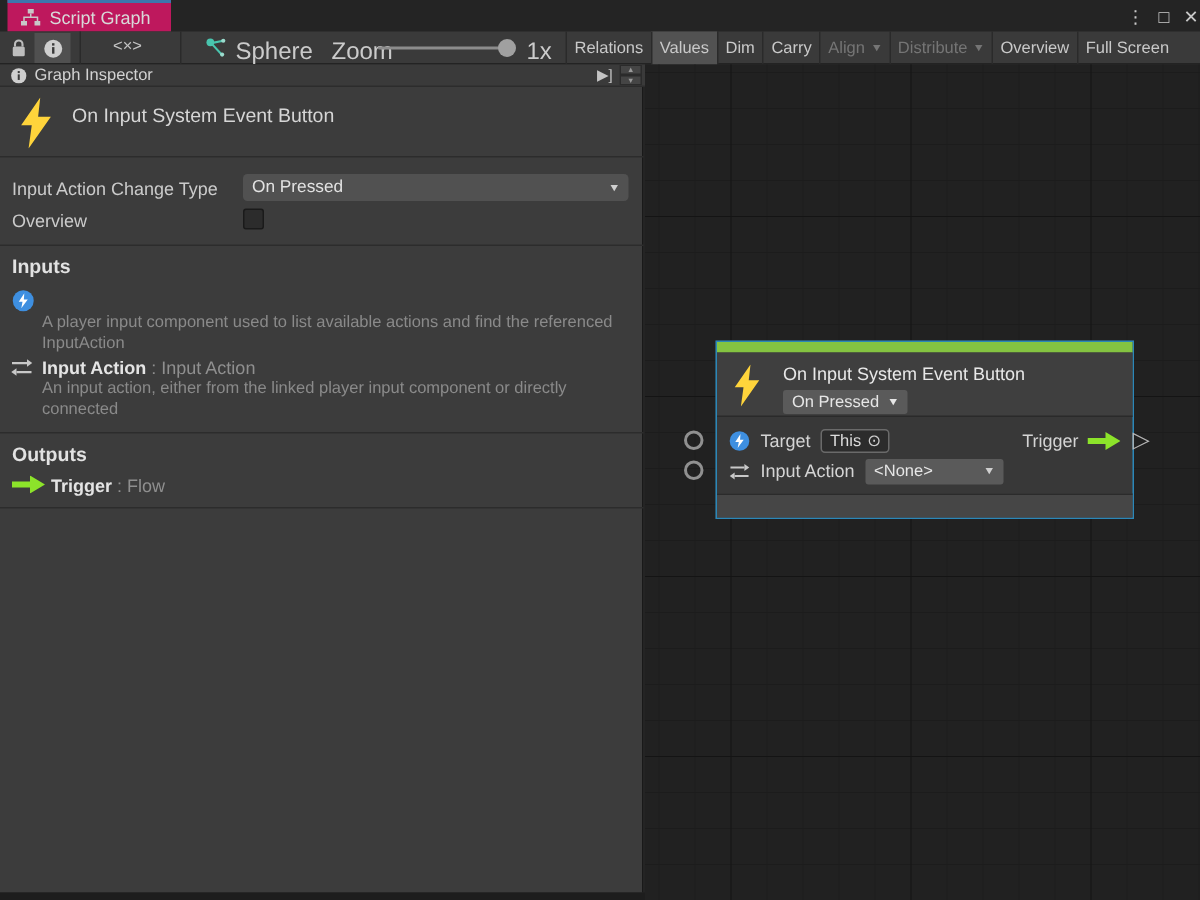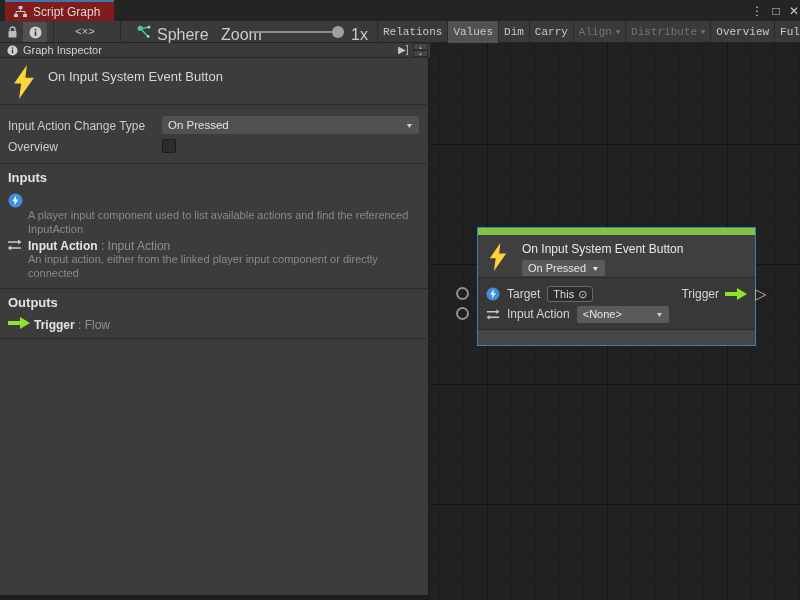--- a/index.html
+++ b/index.html
@@ -3,40 +3,40 @@
 <meta charset="utf-8">
 <style>
   * { margin:0; padding:0; box-sizing:border-box; }
   html,body { width:800px; height:600px; overflow:hidden; background:#242424;
               font-family:"Liberation Sans", sans-serif; }
   .app { position:absolute; left:0; top:0; width:800px; height:600px; }
 
   
   .tabbar { position:absolute; left:0; top:0; width:800px; height:21px; background:#242424; }
   .tab { position:absolute; left:5px; top:0; height:21px; padding:0 14px 0 9px;
-         background:#7f1d1d; border-top:2px solid #3d76ad; display:flex; align-items:center; gap:6px; }
+         background:#be185d; border-top:2px solid #3d76ad; display:flex; align-items:center; gap:6px; }
   .tab-label { font-size:12px; color:#d9d9d9; white-space:nowrap; }
   .winctl { position:absolute; top:0; height:21px; display:flex; align-items:center;
             color:#c9c9c9; font-size:12px; justify-content:center; width:18px; cursor:default; }
   .wc-menu { left:748px; } .wc-max { left:767px; } .wc-close { left:785px; }
 
   
   .toolbar { position:absolute; left:0; top:21px; width:800px; height:22px; background:#3a3a3a;
              border-bottom:1px solid #232323; }
   .tb-abs { position:absolute; }
   .tb-iconbtn { display:flex; align-items:center; justify-content:center; }
   .info-btn { left:23px; top:1px; width:24px; height:20px; background:#505050; }
   .tb-divider { position:absolute; top:0; width:1px; height:22px; background:#2a2a2a; }
   .code-glyph { left:70px; top:4px; width:30px; text-align:center; font-size:11px; color:#c4c4c4; }
   .tb-text { font-size:16px; color:#cbcbcb; white-space:nowrap; }
   .zoom-track { left:252px; top:10px; width:86px; height:2px; background:#8c8c8c; border-radius:1px; }
   .zoom-handle { left:332px; top:5px; width:12px; height:12px; border-radius:50%; background:#a0a0a0; }
   .tb-group { position:absolute; left:377px; top:0; height:22px; display:flex; }
   .tb-btn { height:22px; display:flex; align-items:center; gap:4px; padding:0 5px;
-            border-left:1px solid #2a2a2a; font-size:11px; color:#c9c9c9; white-space:nowrap; cursor:default;font-family:Liberation Mono, monospace; }
+            border-left:1px solid #2a2a2a; font-size:11px; color:#c9c9c9; white-space:nowrap; cursor:default; }
   .tb-btn.active { background:#525252; }
   .tb-btn.disabled { color:#757575; }
   .caret { font-size:7px; line-height:1; transform:scaleX(1.2); }
 
   
   .insp-header { position:absolute; left:0; top:43px; width:430px; height:15px; background:#3a3a3a;
                  border-bottom:1px solid #2c2c2c;text-align:right; }
   .insp-header-title { position:absolute; left:23px; top:1px; font-size:11px; color:#d2d2d2; }
   .expand-glyph { position:absolute; left:398px; top:1px; font-size:10px; color:#c4c4c4; }
   .scrollers { position:absolute; left:413px; top:0; width:15px; height:15px; }

